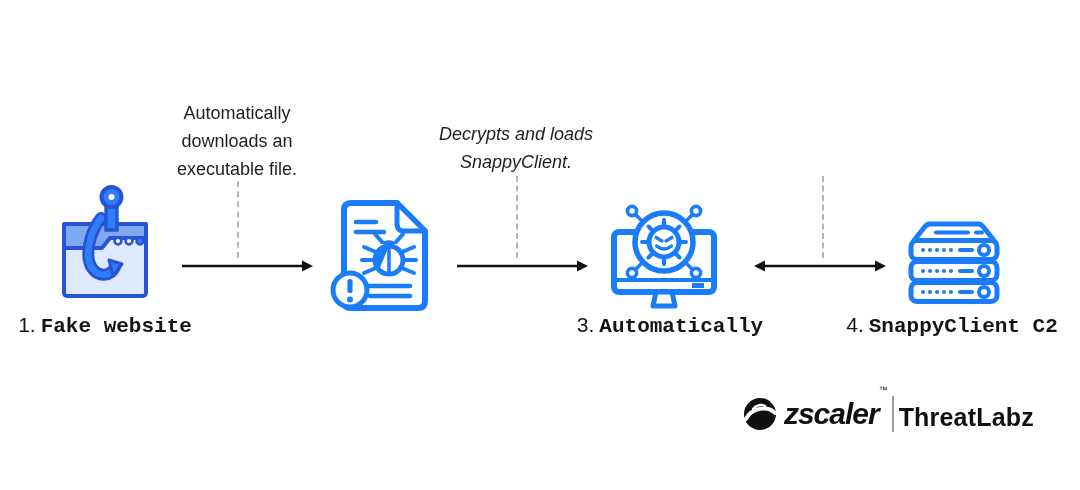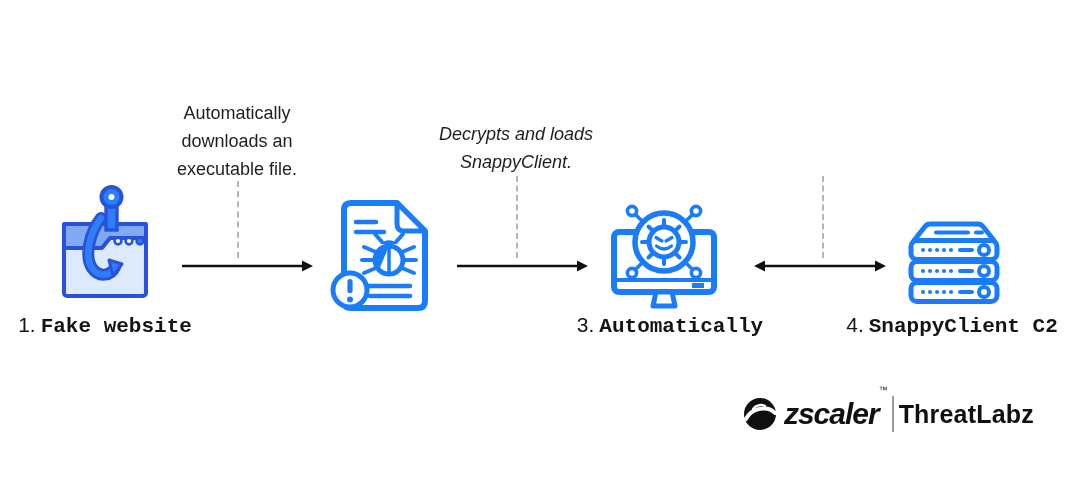--- a/index.html
+++ b/index.html
@@ -17,21 +17,21 @@
   }
   .arrow { position:absolute; }
   .step-icon { position:absolute; }
   .step-label {
     position:absolute; top:313px; text-align:center; font-size:21px;
     white-space:nowrap; color:#141414;
   }
   .step-label .num { font-weight:500; margin-right:5px; }
   .step-label .name { font-weight:700;font-family:Liberation Mono, monospace; }
   .footer {
-    position:absolute; top:396px; right:46px; display:flex; align-items:center; gap:5px;
+    position:absolute; top:396px; right:46px; display:flex; align-items:flex-end; gap:5px;
   }
   .brand-lockup { display:flex; align-items:center; gap:6px; }
   .brand-word {
     font-size:30px; font-weight:700; font-style:italic; letter-spacing:-1px; color:#101010;
   }
   .brand-tm { font-size:9px; font-weight:400; vertical-align:top; position:relative; top:-12px; font-style:normal; }
   .footer-divider { width:2px; height:36px; background:#9b9b9b; }
   .product-word { font-size:25px; font-weight:700; letter-spacing:0.2px; color:#101010; }
 </style>
 </head>

